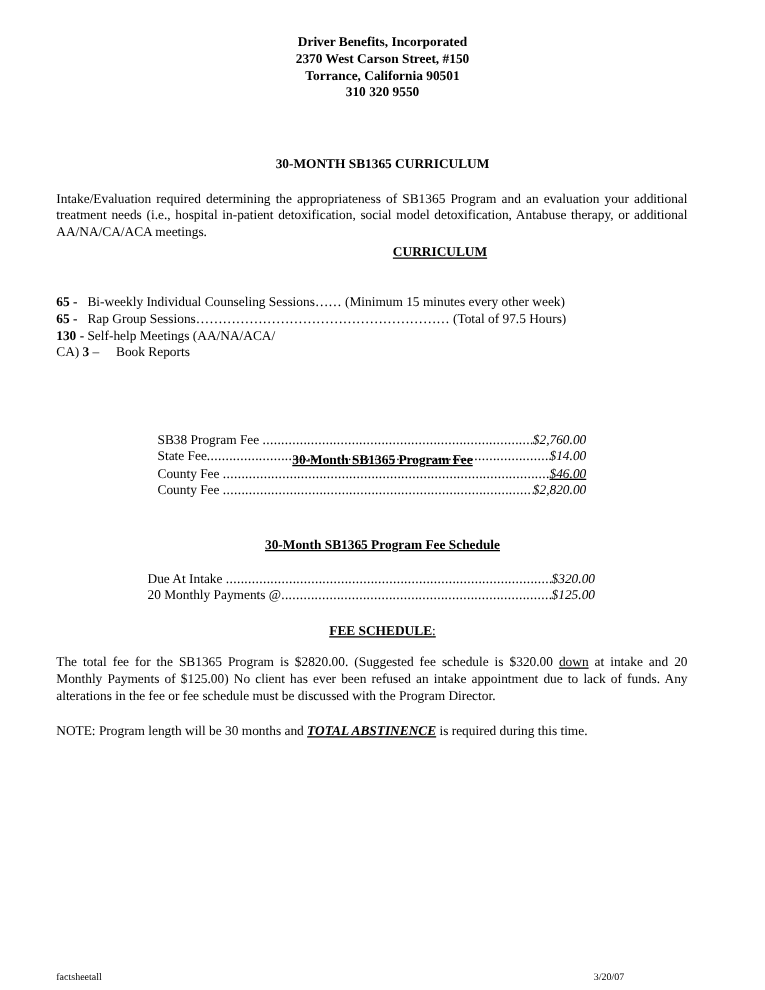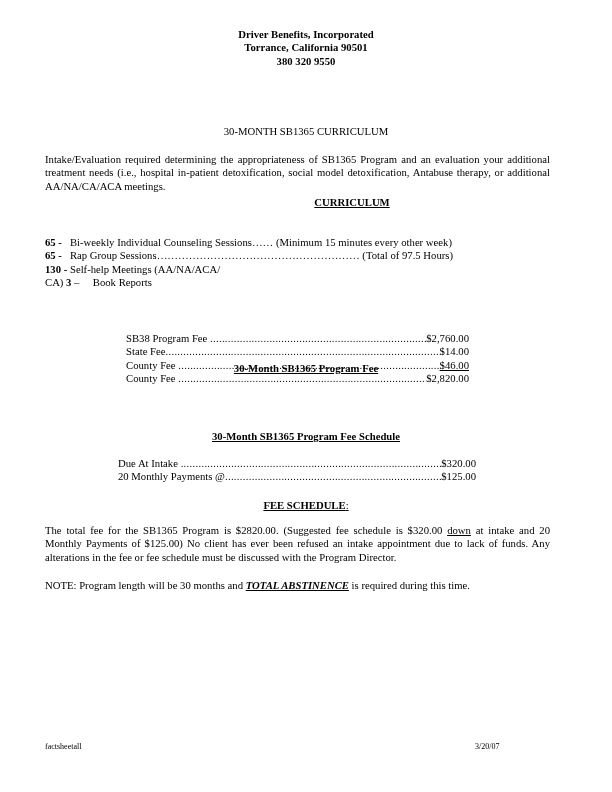--- a/index.html
+++ b/index.html
@@ -4,52 +4,53 @@
 <style>
   html, body { margin: 0; padding: 0; background: #ffffff; }
   body {
     width: 612px; height: 792px; position: relative; overflow: hidden;
     font-family: "Liberation Serif", serif; color: #000; font-size: 10.7px;
   }
   .abs { position: absolute; }
   .center { left: 0; width: 612px; text-align: center; }
   .letterhead { top: 28px; line-height: 13.4px; font-weight: bold; font-size: 10.7px; }
   .letterhead div { height: 13.4px; }
-  .title { top: 125px; font-weight: normal; font-size: 10.7px; }
+  .title { top: 125px; font-weight: bold; font-size: 10.7px; }
   .intro { top: 153px; left: 45px; width: 505px; line-height: 13.4px; text-align: justify; }
   .heading-u { font-weight: bold; text-decoration: underline; }
   .curr-heading { top: 196px; padding-left: 46px; }
   .curr-list { top: 236px; left: 45px; width: 520px; line-height: 13.4px; }
   .curr-row { white-space: nowrap; height: 13.4px; }
   .curr-row .num { font-weight: bold; }
   .fee-heading { top: 319px; margin-top: 43px; }
   .fee-table { left: 126px; width: 343px; line-height: 13.4px; }
   .fee-row { display: flex; height: 13.4px; white-space: nowrap; }
   .fee-row .lbl { flex: 0 0 auto; }
   .fee-row .dots { flex: 1 1 auto; overflow: hidden; white-space: nowrap; }
   .fee-row .dots::after { content: "......................................................................................................................................................................"; letter-spacing: 0.3px; }
-  .fee-row .amt { flex: 0 0 auto; }
+  .fee-row .amt { flex: 0 0 auto; font-style: italic; }
   .underline { text-decoration: underline; }
   .sched-heading { top: 430px; }
   .sched-table { left: 118px; width: 358px; top: 457px; }
   .feesched-heading { top: 499px; }
   .para { top: 524px; left: 45px; width: 505px; line-height: 13.4px; text-align: justify; }
   .note { top: 579px; left: 45px; width: 520px; white-space: nowrap; }
   .note .emph { font-weight: bold; font-style: italic; text-decoration: underline; }
-  .footer { top: 742px; font-size: 8px; }
+  .footer { top: 777px; font-size: 8px; }
   .footer-left { left: 45px; }
   .footer-right { left: 475px; }
 </style>
 </head>
 <body>
 
 <div class="abs center letterhead">
   <div>Driver Benefits, Incorporated</div>
+  <div>2370 West Carson Street, #150</div>
   <div>Torrance, California 90501</div>
-  <div>380 320 9550</div>
+  <div>310 320 9550</div>
 </div>
 
 <div class="abs center title">30-MONTH SB1365 CURRICULUM</div>
 
 <div class="abs intro">Intake/Evaluation required determining the appropriateness of SB1365 Program and an evaluation your additional treatment needs (i.e., hospital in-patient detoxification, social model detoxification, Antabuse therapy, or additional AA/NA/CA/ACA meetings.</div>
 
 <div class="abs center curr-heading">
   <span class="heading-u">CURRICULUM</span>
 </div>
 
@@ -65,21 +66,21 @@
   </div>
   <div class="curr-row">
     <span style="white-space:pre">CA) </span><span class="num">3</span><span style="white-space:pre"> –     </span><span>Book Reports</span>
   </div>
 </div>
 
 <div class="abs center fee-heading">
   <span class="heading-u">30-Month SB1365 Program Fee</span>
 </div>
 
-<div class="abs fee-table" style="top:332px;">
+<div class="abs fee-table" style="top:346px;">
   <div class="fee-row">
     <span class="lbl" style="white-space:pre">SB38 Program Fee </span>
       <span class="dots"></span>
       <span class="amt">$2,760.00</span>
   </div>
   <div class="fee-row">
     <span class="lbl" style="white-space:pre">State Fee</span>
       <span class="dots"></span>
       <span class="amt">$14.00</span>
   </div>

